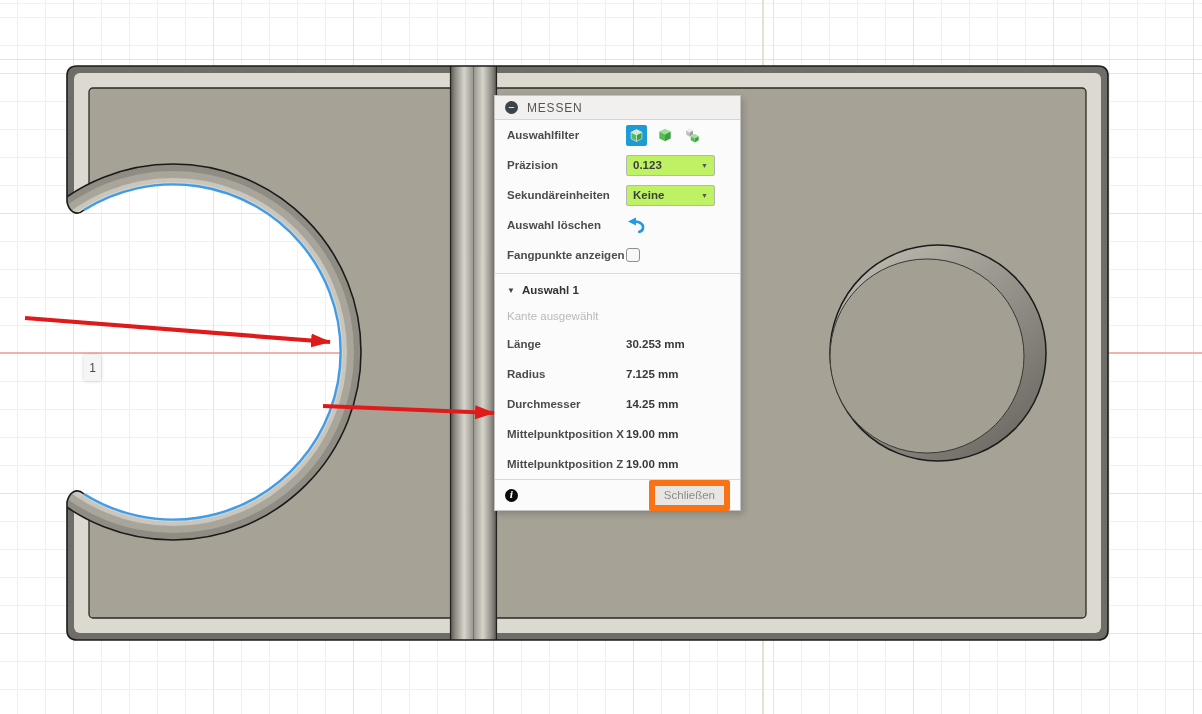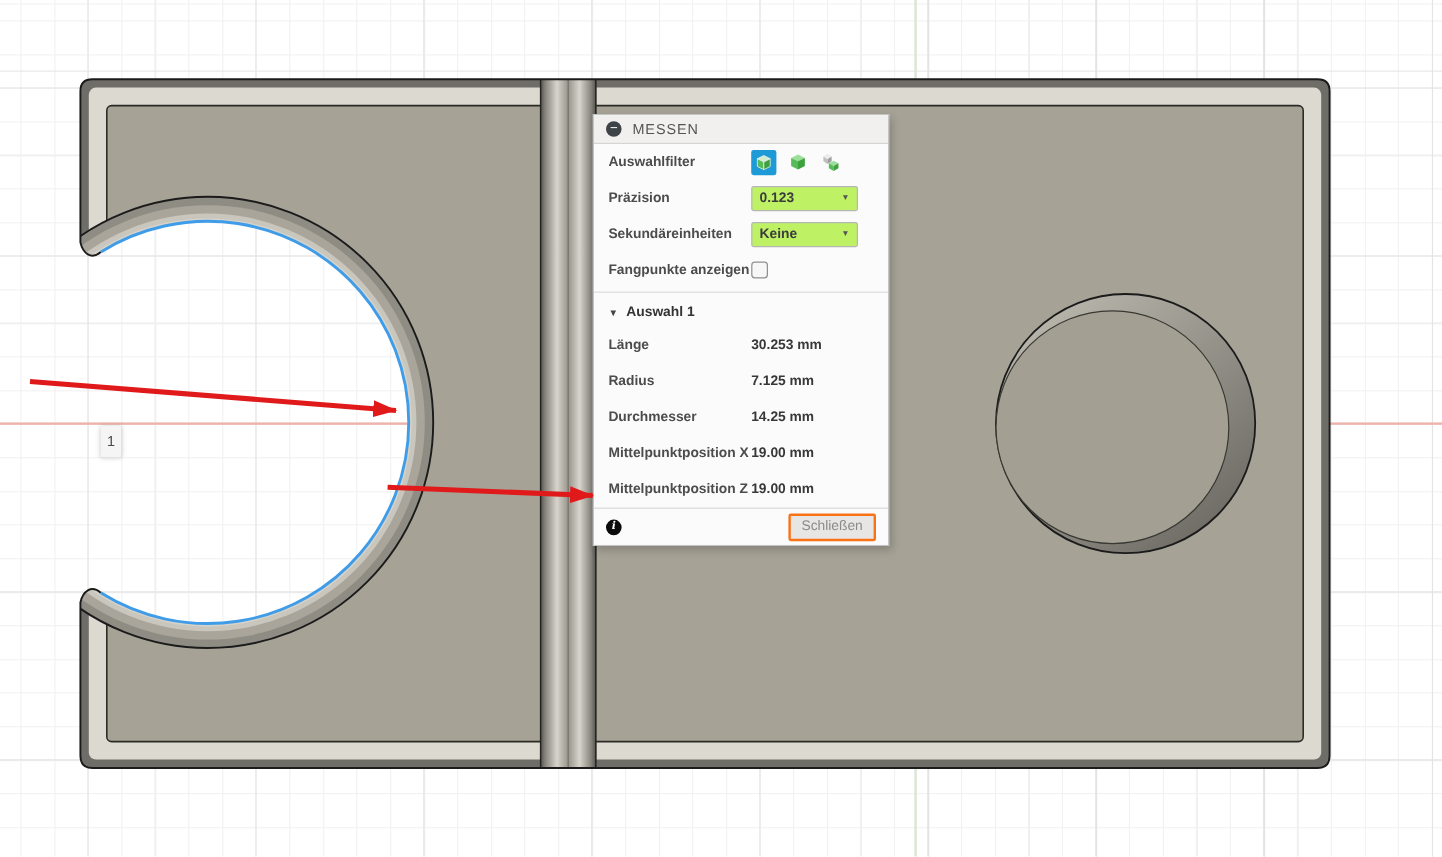--- a/index.html
+++ b/index.html
@@ -61,21 +61,21 @@
   .p-footer{
     border-top:1px solid #d8d8d8;height:30px;display:flex;align-items:center;
     justify-content:space-between;padding:0 10px;background:#fbfbfb;
   }
   .info-ico{
     width:13px;height:13px;border-radius:50%;background:#0b0b0b;color:#fff;
     display:flex;align-items:center;justify-content:center;
     font-family:"DejaVu Serif",serif;font-size:9px;font-weight:bold;font-style:italic;
   }
   .btn-close{
-    height:19px;padding:0 9px;background:#e7e6e4;border:2px solid #f97316;border-radius:2px;
+    height:19px;padding:0 9px;background:#e7e6e4;border:6px solid #f97316;border-radius:2px;
     color:#8b8b8b;font-size:11.5px;font-family:"Liberation Sans",sans-serif;
     display:flex;align-items:center;
   }
   .arrows{position:absolute;left:0;top:0;z-index:50;pointer-events:none;}
 </style>
 </head>
 <body>
 
 <div class="stage">
 
@@ -171,32 +171,40 @@
     </div>
 
     <div class="prow">
       <div class="lbl">Sekundäreinheiten</div>
       <div class="sel-box">
         <span>Keine</span>
         <span class="caret">▼</span>
       </div>
     </div>
 
+    <div class="prow">
+      <div class="lbl">Auswahl löschen</div>
+      <svg width="21" height="16" viewBox="0 0 21 16">
+        <path d="M2,4.5 L10,0.5 L10,8.5 Z" fill="#1d9be4"></path>
+        <path d="M8.5,4.5 C14.5,4.5 17.5,7.5 17,11 C16.7,13 15.2,14.4 13.2,14.8" stroke="#1d9be4" stroke-width="2.6" fill="none" stroke-linecap="round"></path>
+      </svg>
+    </div>
 
     <div class="prow">
       <div class="lbl">Fangpunkte anzeigen</div>
       <div class="chk"></div>
     </div>
 
     <div class="p-sep"></div>
 
     <div class="sec-head">
       <span class="tri">▼</span>
       <span>Auswahl 1</span>
     </div>
+    <div class="sec-sub">Kante ausgewählt</div>
 
     <div class="prow mrow">
       <div class="lbl">Länge</div>
       <div class="val">30.253 mm</div>
     </div>
     <div class="prow mrow">
       <div class="lbl">Radius</div>
       <div class="val">7.125 mm</div>
     </div>
     <div class="prow mrow">

